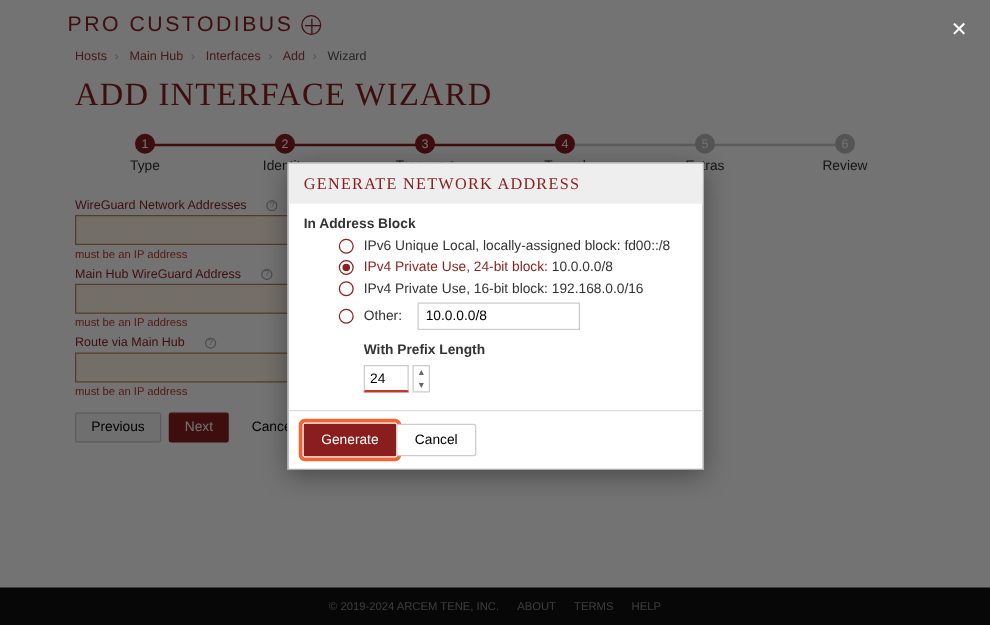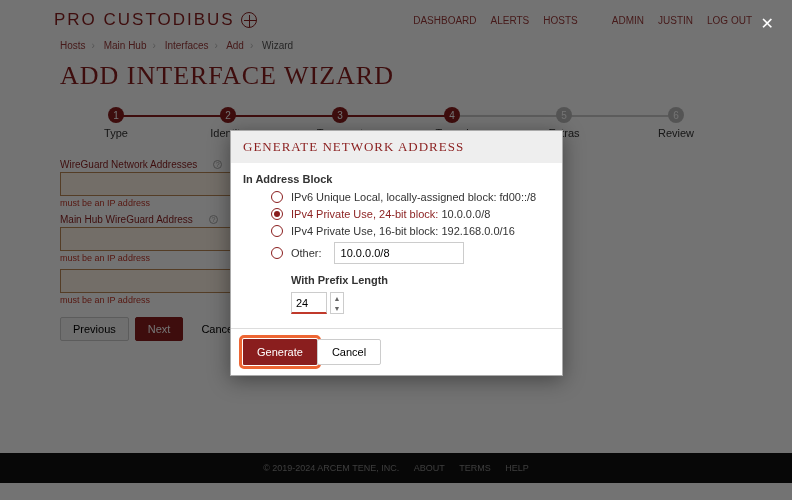--- a/index.html
+++ b/index.html
@@ -95,21 +95,21 @@
   .field-hint { color:#c0392b; font-size:9px; margin-top:2px; }
   .btn-row { margin-top:12px; display:flex; gap:6px; }
   .btn {
     padding:5px 12px; font-size:11px; border:1px solid #ccc; background:#f5f5f5;
     cursor:pointer; border-radius:2px;
   }
   .btn.primary { background:#8a1e1e; color:#fff; border-color:#8a1e1e; }
   .btn.plain { background:transparent; border:none; }
   
   .footer {
-    position:absolute; bottom:17px; left:0; right:0;
+    position:absolute; bottom:0; left:0; right:0;
     background:#111; color:#888; font-size:9px;
     text-align:center; padding:10px 0;
   }
   .footer span { margin:0 6px; }
   
   .modal {
     position:absolute; z-index:20;
     left:230px; top:130px; width:333px;
     background:#fff; border:1px solid #aaa;
     box-shadow:0 4px 20px rgba(0,0,0,0.4);
@@ -156,30 +156,20 @@
     background:#fff;border:1px solid #ccc;padding:6px 14px;font-size:11px;cursor:pointer;border-radius:2px;
   }
 </style>
 </head>
 <body>
 
 <div class="topbar">
   <div class="brand">
     <span>PRO CUSTODIBUS</span>
     <span class="brand-icon"></span>
-  </div>
-  <div class="topnav">
-    <div>DASHBOARD</div>
-    <div>ALERTS</div>
-    <div>HOSTS</div>
-    <div class="grp">
-      <div>ADMIN</div>
-      <div>JUSTIN</div>
-      <div>LOG OUT</div>
-    </div>
   </div>
 </div>
 
 <div class="crumbs">
   <span>Hosts</span><span class="sep">›</span>
   <span>Main Hub</span><span class="sep">›</span>
   <span>Interfaces</span><span class="sep">›</span>
   <span>Add</span><span class="sep">›</span>
   <span class="current">Wizard</span>
 </div>
@@ -224,20 +214,24 @@
   </div>
   <div class="form-row">
     <div class="form-label">
         <span>Main Hub WireGuard Address</span>
         <span class="help-dot">?</span>
       </div>
     <div class="input-wrap"><input class="text-input" style=""><div class="warn-badge">!</div></div>
     <div class="field-hint">must be an IP address</div>
   </div>
   <div class="form-row">
+    <div class="form-label">
+        <span>Route via Main Hub</span>
+        <span class="help-dot">?</span>
+      </div>
     <div class="input-wrap"><input class="text-input" style=""><div class="warn-badge">!</div></div>
     <div class="field-hint">must be an IP address</div>
   </div>
   <div class="btn-row">
     <button class="btn">Previous</button>
     <button class="btn primary">Next</button>
     <button class="btn plain">Cancel</button>
   </div>
 </div>
 

